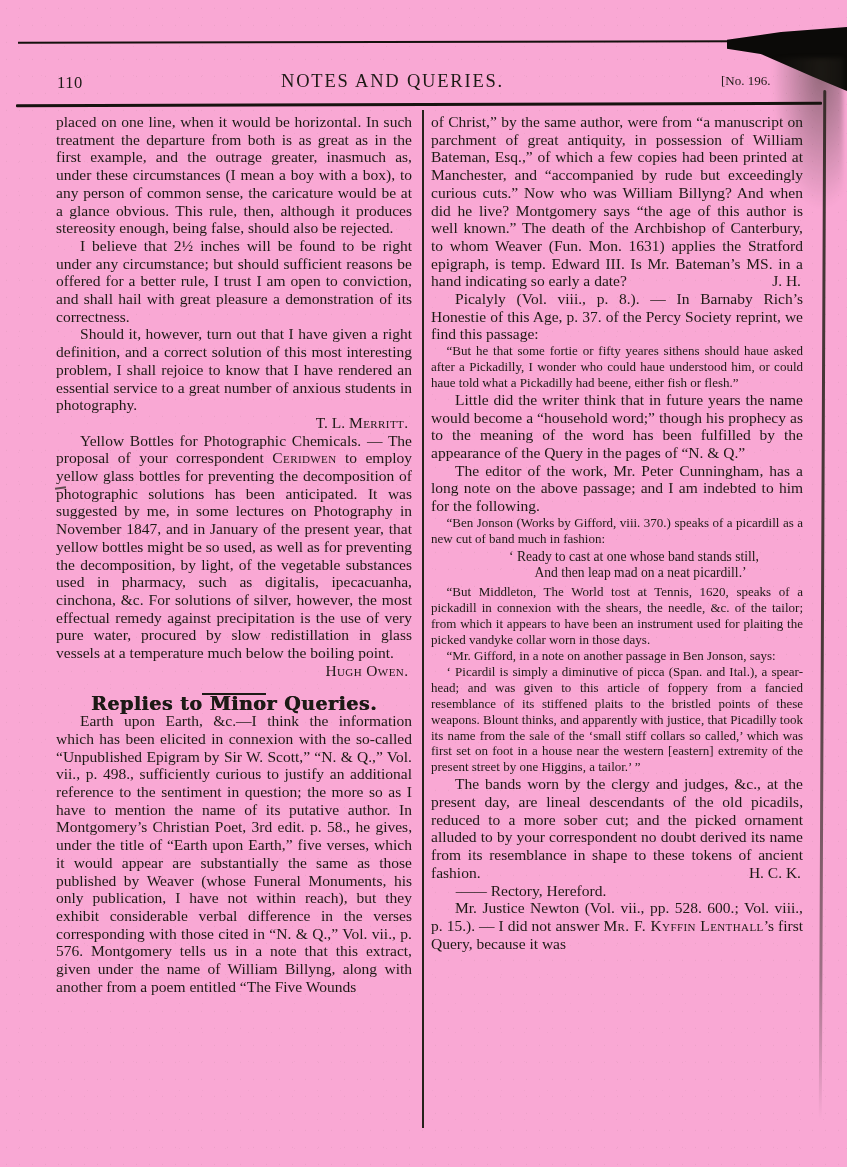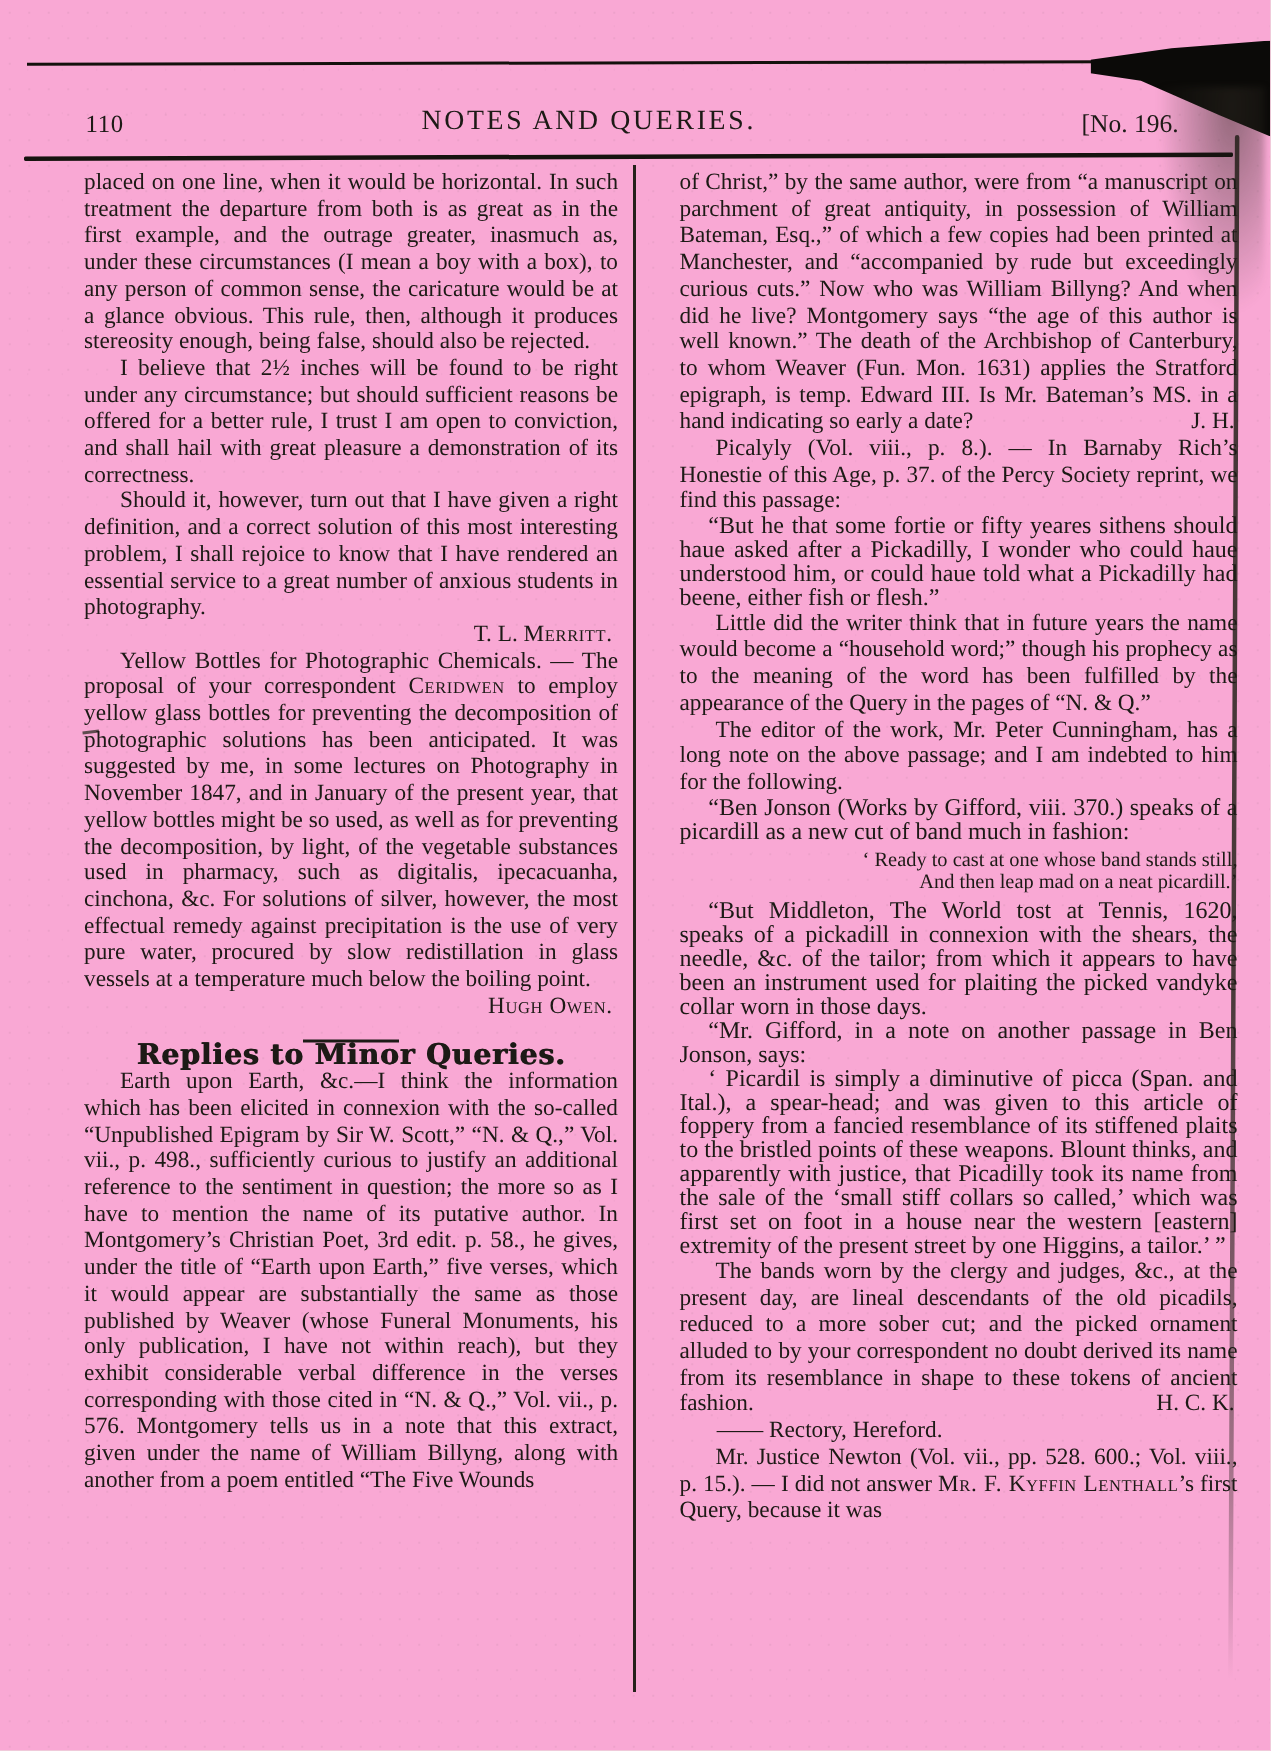--- a/index.html
+++ b/index.html
@@ -22,30 +22,30 @@
   .corner-wedge{position:absolute;right:0;top:27px;width:120px;height:64px;background:#0b0a08;
     clip-path:polygon(0 20%,45% 8%,100% 0,100% 100%,72% 78%,28% 42%,0 34%);filter:blur(.4px);}
   .corner-smudge{position:absolute;right:4px;top:58px;width:78px;height:170px;
     background:radial-gradient(ellipse at 72% 8%,rgba(45,40,33,.5),rgba(45,40,33,0) 62%);filter:blur(2px);}
   .edge-line{position:absolute;left:821px;top:90px;width:3px;height:1040px;border-radius:2px;opacity:.85;
     background:linear-gradient(#241f19 0%,#2b261f 55%,rgba(43,38,31,.5) 85%,rgba(43,38,31,0) 99%);transform:rotate(.25deg);}
   .col-divider{position:absolute;left:422px;top:110px;width:1.7px;height:1018px;background:#26211b;}
   .stray-mark{position:absolute;left:55px;top:487px;width:11px;height:2px;background:#3a352e;opacity:.8;transform:rotate(-7deg);}
   .page-number{position:absolute;left:57px;top:73px;font-size:16.5px;letter-spacing:.5px;}
   .journal-title{position:absolute;left:20px;right:82px;top:71px;text-align:center;font-size:18.5px;letter-spacing:1.8px;}
-  .issue-number{position:absolute;left:721px;top:73px;font-size:17px;}
+  .issue-number{position:absolute;left:721px;top:73px;font-size:13px;}
   
   .column{position:absolute;top:113px;text-align:justify;font-size:15.5px;line-height:17.7px;}
   .col-left{left:56px;width:356px;}
-  .col-right{left:453px;width:372px;}
+  .col-right{left:431px;width:372px;}
   .column p{margin:0;}
   .indent{text-indent:1.55em;}
   .mt16{margin-top:17px;} .mt6{margin-top:6px;} .mt4{margin-top:4px;}
-  .quote{font-size:16px;line-height:15.9px;margin:3.5px 0;text-indent:1.2em;}
-  .verse{font-size:13.6px;line-height:15.9px;margin:2px 0 4px 0;text-align:right;}
+  .quote{font-size:13px;line-height:15.9px;margin:3.5px 0;text-indent:1.2em;}
+  .verse{font-size:13.6px;line-height:15.9px;margin:2px 0 4px 0;text-align:center;}
   .verse .vl1{padding-left:34px;} .verse .vl2{padding-left:47px;}
   .signature{text-align:right;padding-right:4px;}
   .place{text-indent:1.1em;}
   .byline{text-indent:1.6em;}
   .sig-inline{float:right;padding-right:2px;}
   .heading{text-align:center;font-weight:bold;font-size:19px;margin:10px 0 11px;letter-spacing:.5px;
     font-family:"DejaVu Serif",serif;text-shadow:.6px 0 0 currentColor;}
   .rule-short{width:64px;height:2px;background:#1d1a16;margin:13px auto 0;}
   .i{} .sc{font-variant:small-caps;letter-spacing:.4px;} .n{}
 </style>

